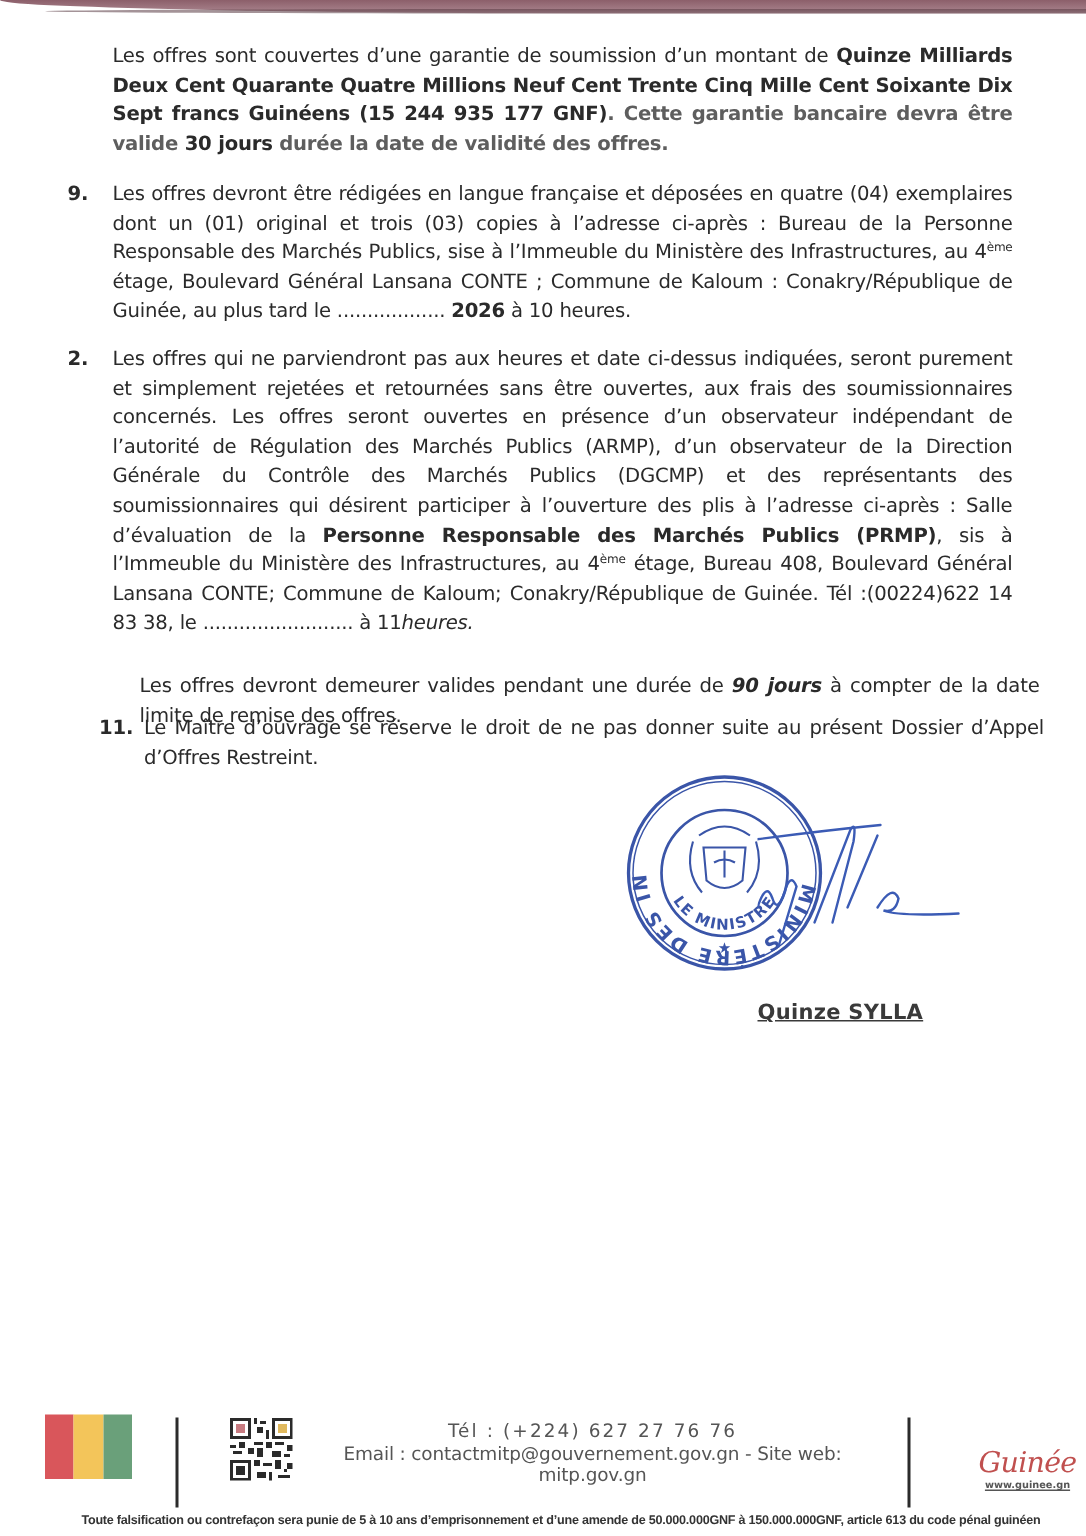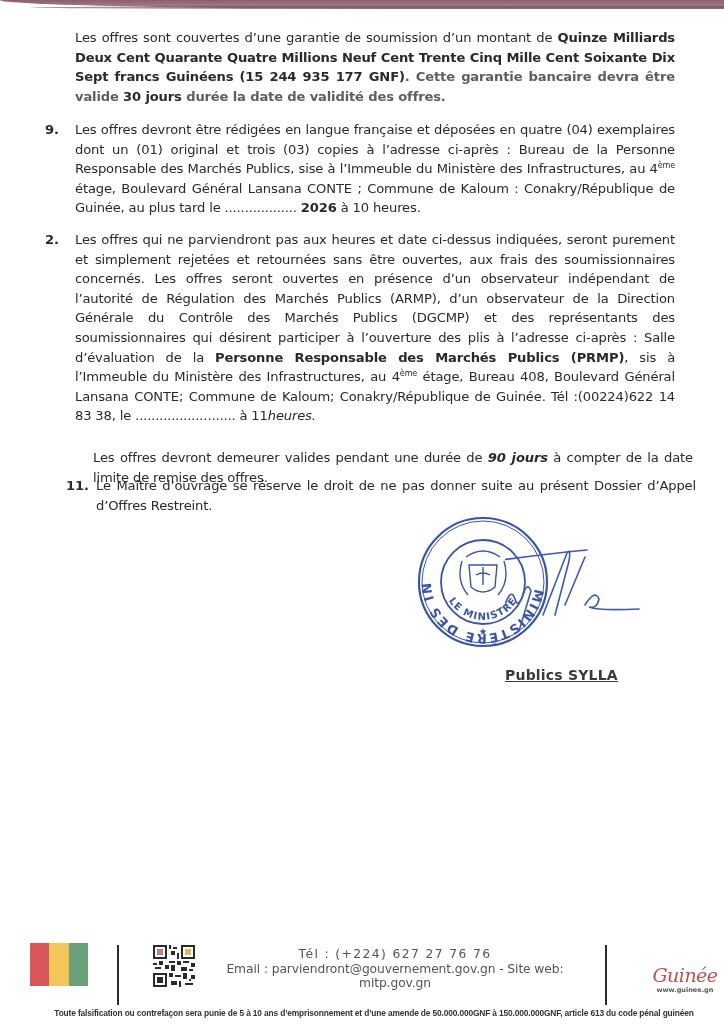--- a/index.html
+++ b/index.html
@@ -70,21 +70,21 @@
   .footer-address .tel { letter-spacing: 1.4px; }
   .logo {
     position: absolute; left: 650px; top: 948px; width: 70px; height: 42px;
     text-align: center;
   }
   .logo-word {
     display: block; font-family: "DejaVu Serif", serif; font-style: italic;
     font-size: 19px; color: #c0504f; line-height: 22px; letter-spacing: -0.5px; margin-top: 16px;
   }
   .logo-url {
-    display: block; font-size: 6.5px; font-weight: bold; color: #555; line-height: 8px;
+    display: block; font-size: 6.5px; font-weight: bold; color: #555; line-height: 8px; text-decoration: underline;
   }
   .footer-notice {
     position: absolute; left: 12px; top: 1008px; width: 724px; text-align: center;
     font-family: "Liberation Sans", sans-serif; font-weight: bold;
     font-size: 8.4px; color: #333; letter-spacing: -0.15px;
   }
 </style>
 </head>
 <body>
 
@@ -153,21 +153,21 @@
 <svg class="signature" viewBox="0 0 140 90">
   <g fill="none" stroke="#3b5bb5" stroke-width="1.6" stroke-linecap="round">
     <path d="M-40 20 Q 30 10 82 5"></path>
     <path d="M0 60 q 6 -18 10 -6 q 3 10 8 -4 q 4 -14 8 -4 l -12 40"></path>
     <path d="M38 70 L 62 8 q 4 -6 2 8 L 50 70"></path>
     <path d="M60 60 L 80 12"></path>
     <path d="M80 60 q 10 -16 14 -6 q -2 10 -10 8 q 10 4 50 2"></path>
   </g>
 </svg>
 
-<div class="signer">Publics SYLLA</div>
+<div class="signer">Quinze SYLLA</div>
 
 <div class="footer-flag">
   <span style="background:#d9565b"></span>
   <span style="background:#f3c55a"></span>
   <span style="background:#6aa07a"></span>
 </div>
 <div class="vbar" style="left:117px;top:945px;height:60px;"></div>
 
 <svg class="qr" viewBox="0 0 21 21" shape-rendering="crispEdges">
   <g fill="#2a2a2a">
@@ -201,21 +201,21 @@
       <rect x="19" y="15" width="2" height="2"></rect>
     <rect x="9" y="18" width="3" height="2"></rect>
       <rect x="13" y="18" width="1" height="3"></rect>
       <rect x="16" y="19" width="4" height="1"></rect>
       <rect x="18" y="17" width="1" height="1"></rect>
   </g>
 </svg>
 
 <div class="footer-address">
   <span class="line tel">Tél : (+224) 627 27 76 76</span>
-  <span class="line">Email : parviendront@gouvernement.gov.gn - Site web: mitp.gov.gn</span>
+  <span class="line">Email : contactmitp@gouvernement.gov.gn - Site web: mitp.gov.gn</span>
 </div>
 
 <div class="vbar" style="left:605px;top:945px;height:60px;"></div>
 
 <div class="logo">
   <span class="logo-word">Guinée</span>
   <span class="logo-url">www.guinee.gn</span>
 </div>
 
 <div class="footer-notice">Toute falsification ou contrefaçon sera punie de 5 à 10 ans d’emprisonnement et d’une amende de 50.000.000GNF à 150.000.000GNF, article 613 du code pénal guinéen</div>

